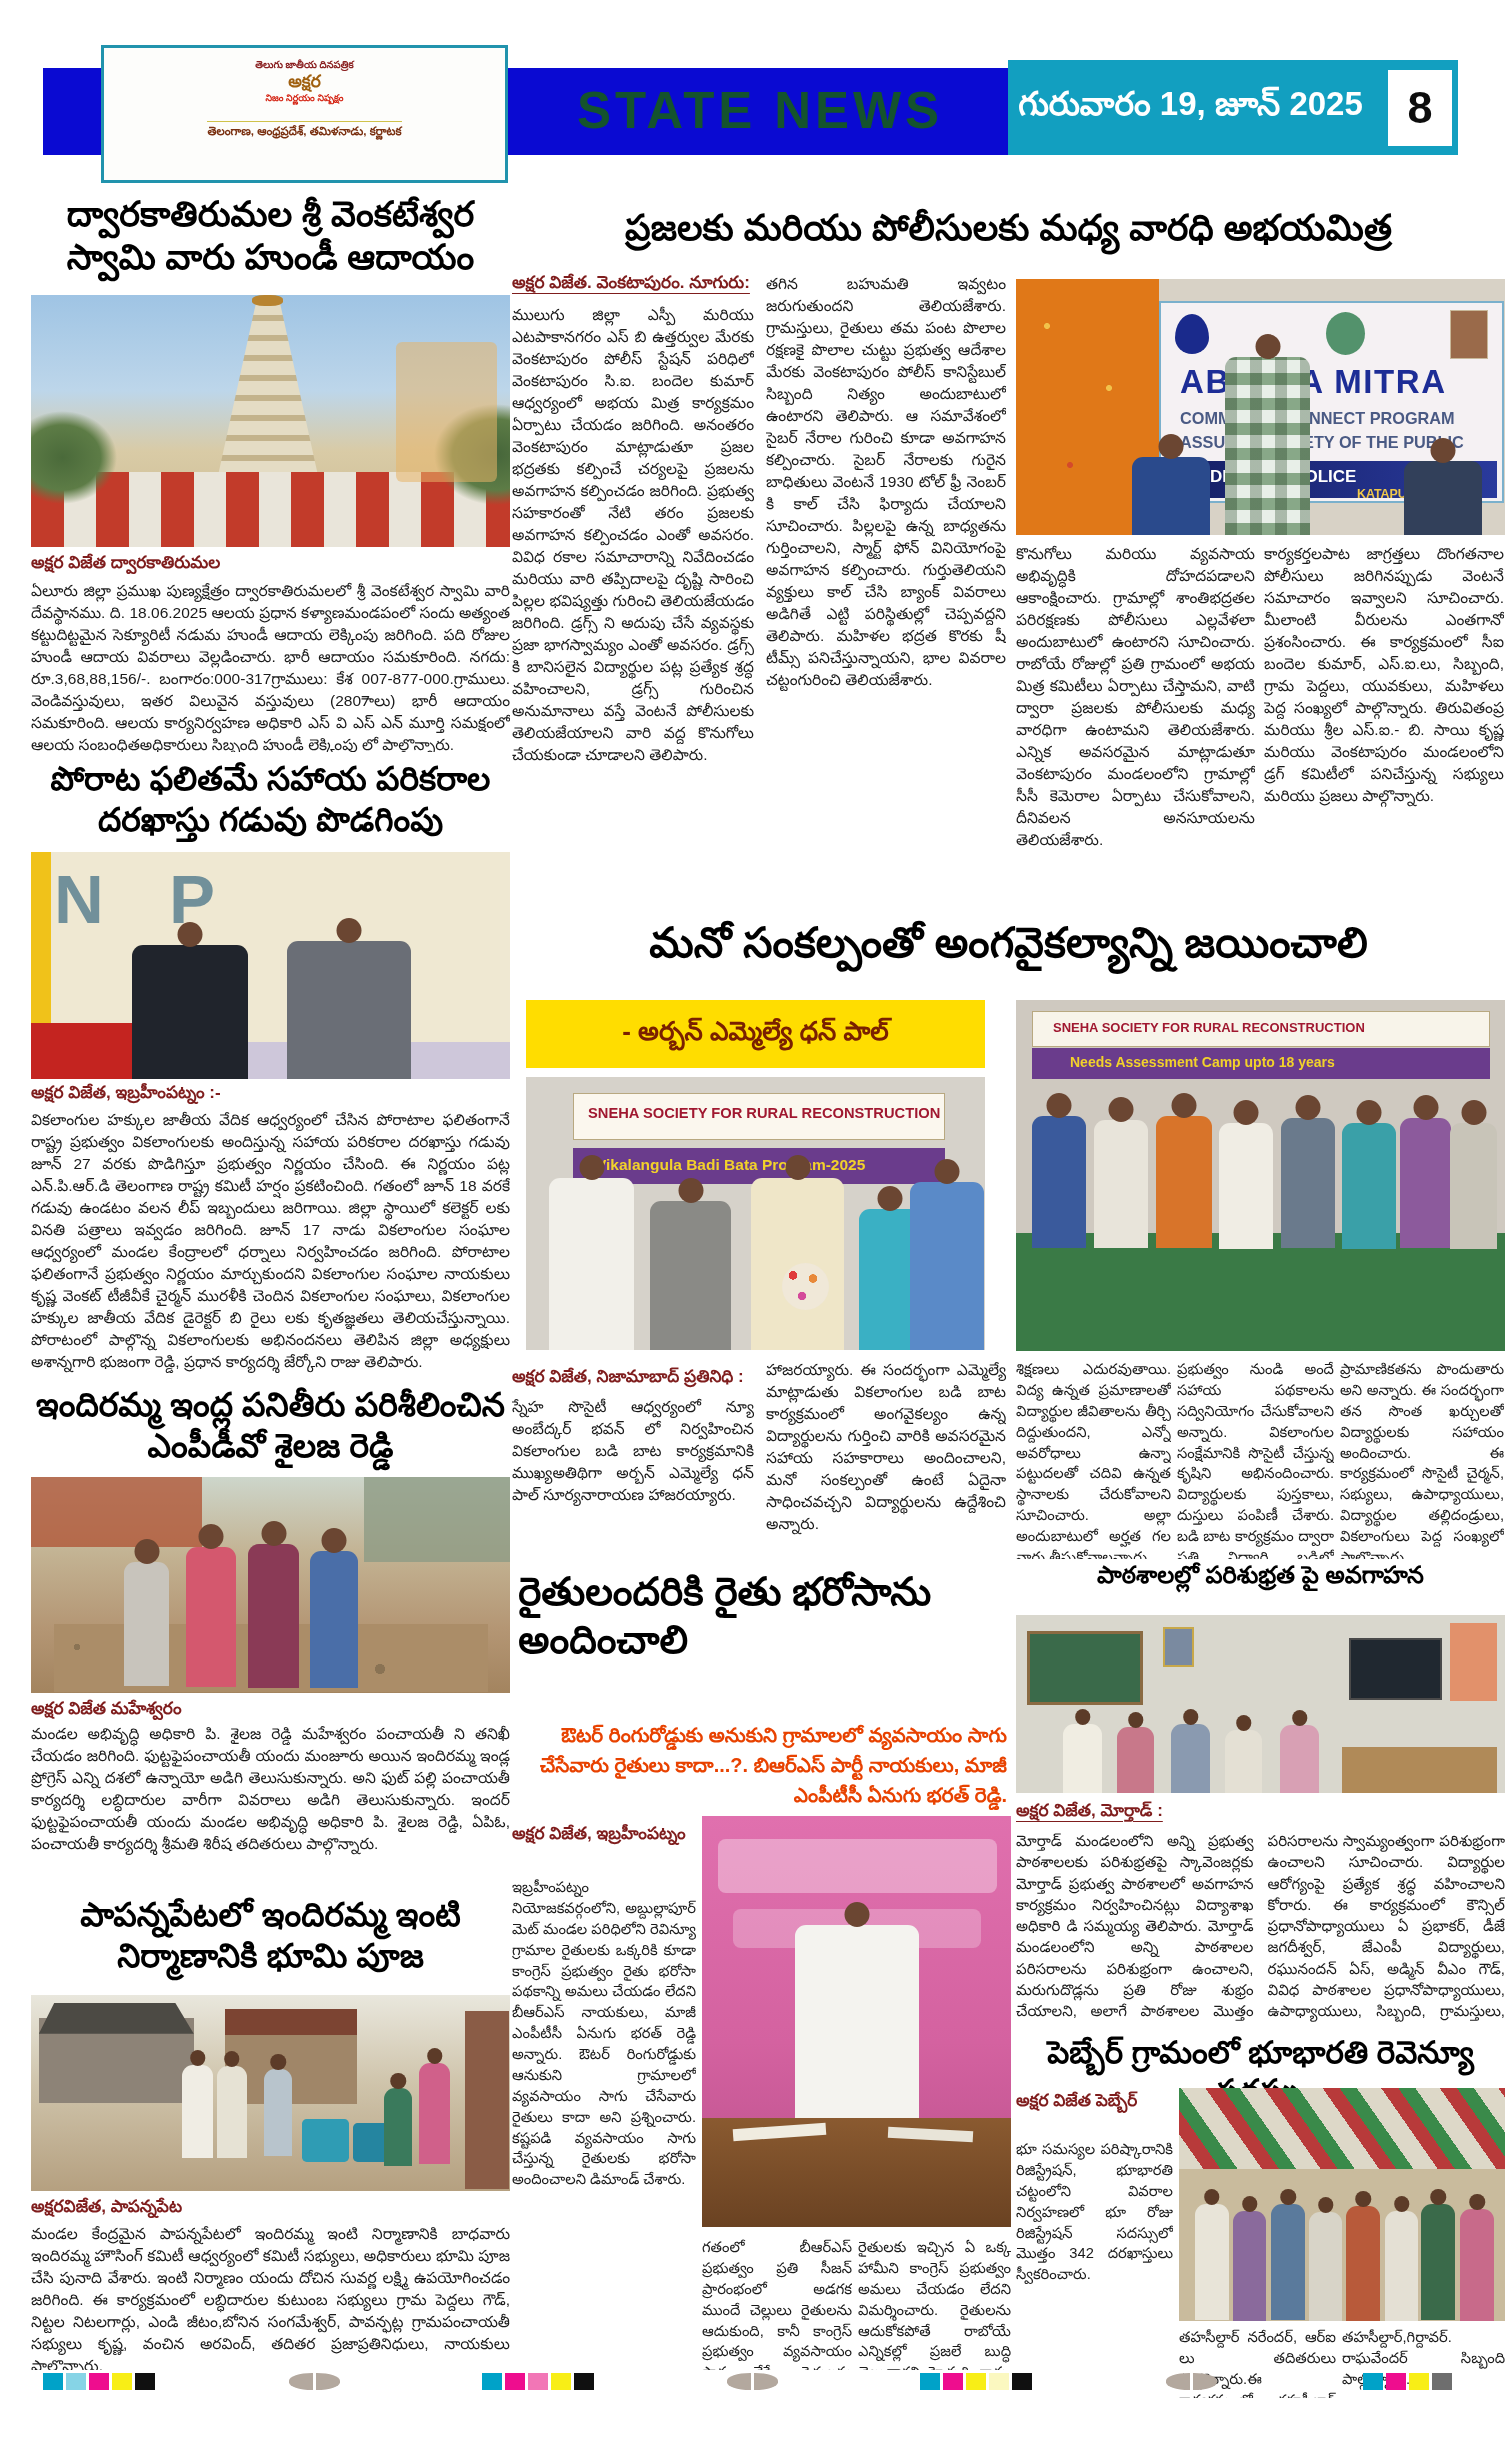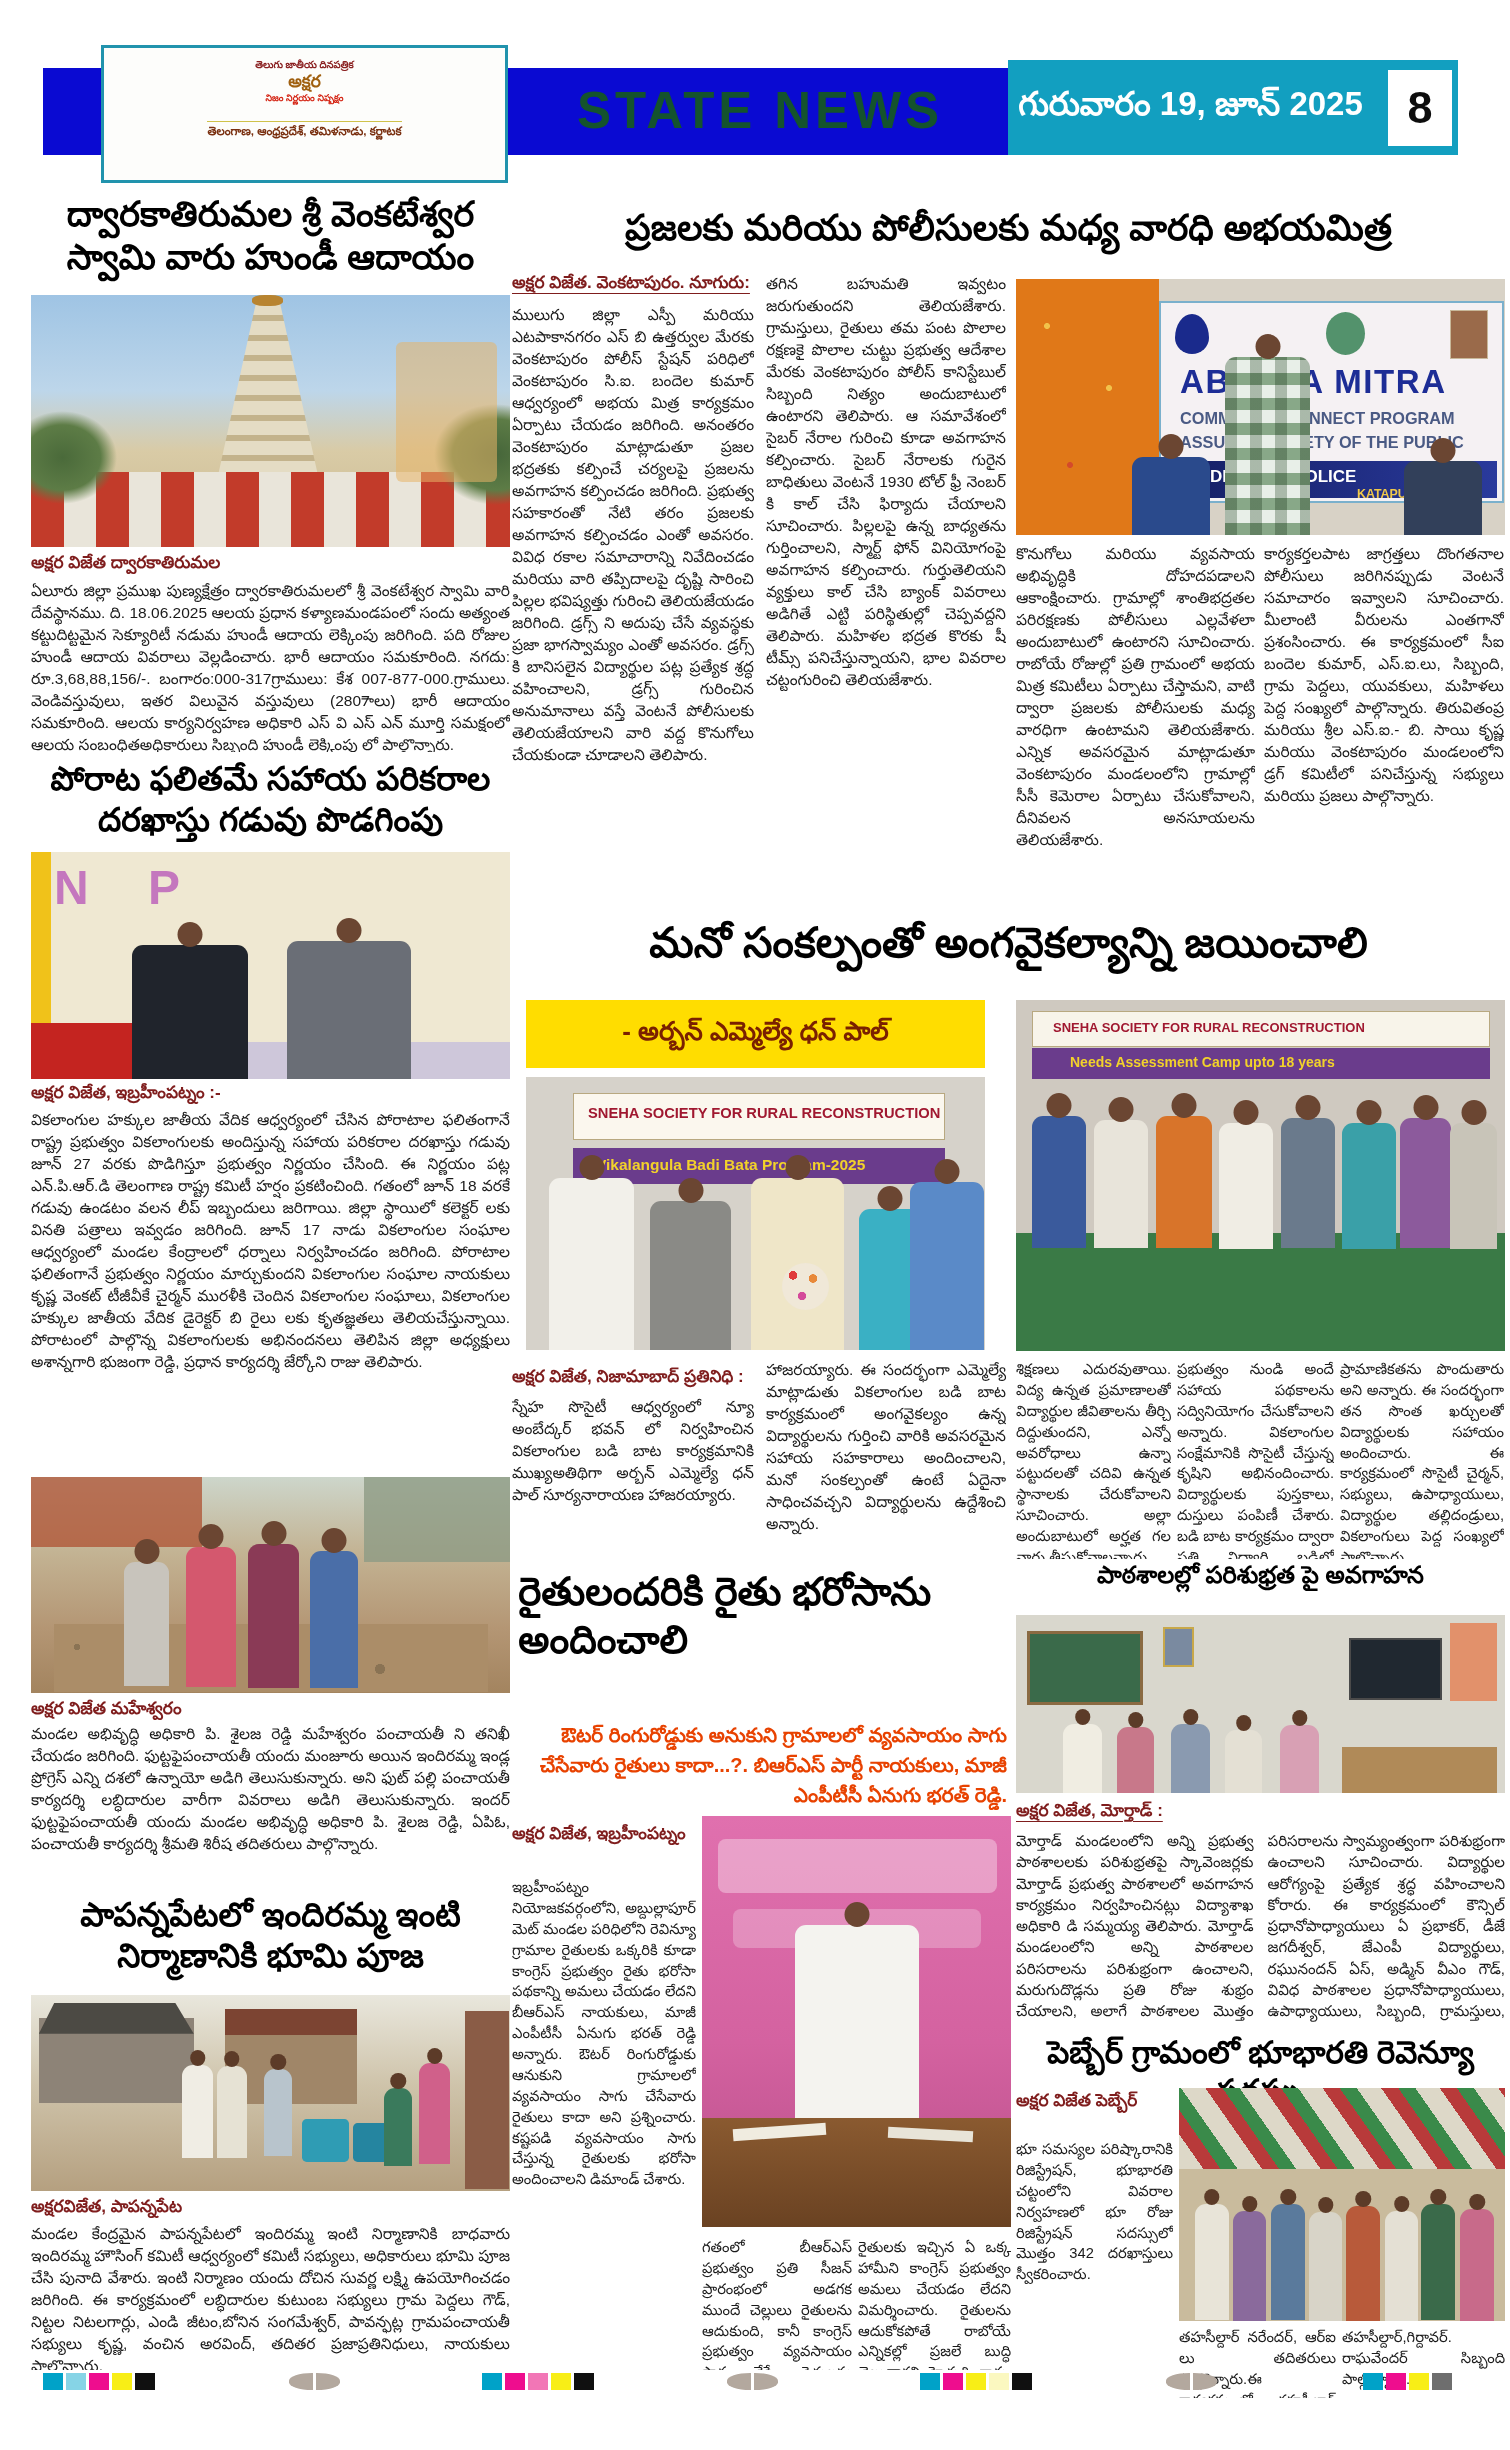--- a/index.html
+++ b/index.html
@@ -77,30 +77,31 @@
   </div>
 
   <div class="abs dateline" style="left:31px;top:553px;width:479px;">అక్షర విజేత ద్వారకాతిరుమల</div>
   <div class="abs body-txt" style="left:31px;top:580px;width:479px;height:172px;">ఏలూరు జిల్లా ప్రముఖ పుణ్యక్షేత్రం ద్వారకాతిరుమలలో శ్రీ వెంకటేశ్వర స్వామి వారి దేవస్థానము. ది. 18.06.2025 ఆలయ ప్రధాన కళ్యాణమండపంలో సందు అత్యంత కట్టుదిట్టమైన సెక్యూరిటీ నడుమ హుండీ ఆదాయ లెక్కింపు జరిగింది. పది రోజుల హుండీ ఆదాయ వివరాలు వెల్లడించారు. భారీ ఆదాయం సమకూరింది. నగదు: రూ.3,68,88,156/-. బంగారం:000-317గ్రాములు: కేశ 007-877-000.గ్రాములు. వెండివస్తువులు, ఇతర విలువైన వస్తువులు (2807ాలు) భారీ ఆదాయం సమకూరింది. ఆలయ కార్యనిర్వహణ అధికారి ఎస్ వి ఎస్ ఎన్ మూర్తి సమక్షంలో ఆలయ సంబంధితఅధికారులు సిబ్బంది హుండీ లెక్కింపు లో పాల్గొన్నారు.</div>
 
   <div class="abs headline" style="left:31px;top:759px;width:479px;font-size:33px;">పోరాట ఫలితమే సహాయ పరికరాల దరఖాస్తు గడువు పొడగింపు</div>
 
   <div class="abs photo" style="left:31px;top:852px;width:479px;height:227px;">
     <div style="left:0;top:0;width:100%;height:100%;background:#efe8d2;"></div>
     <div style="left:0;top:0;width:20px;height:100%;background:#f0c21a;"></div>
-    <div style="left:23px;top:7.8px;width:450px;height:140px;color:#a21caf;font-weight:800;font-size:48px;opacity:.55;letter-spacing:23px;font-family:'Liberation Sans',sans-serif;">N P</div>
+    <div style="left:23px;top:7.8px;width:450px;height:140px;color:#0c4a6e;font-weight:800;font-size:69px;opacity:.55;letter-spacing:23px;font-family:'Liberation Sans',sans-serif;">N P</div>
     <div style="left:0;top:171px;width:178px;height:57px;background:#c42420;"></div>
     <div style="left:194px;top:190px;width:285px;height:37px;background:#b8b0e0;opacity:.6;"></div>
     <div class="person" style="left:101px;top:93px;width:116px;height:134px;background:#20242c;"></div>
     <div class="person" style="left:256px;top:89px;width:124px;height:138px;background:#6a6e76;"></div>
   </div>
 
   <div class="abs dateline" style="left:31px;top:1083px;width:479px;">అక్షర విజేత, ఇబ్రహీంపట్నం :-</div>
   <div class="abs body-txt" style="left:31px;top:1109px;width:479px;height:270px;">వికలాంగుల హక్కుల జాతీయ వేదిక ఆధ్వర్యంలో చేసిన పోరాటాల ఫలితంగానే రాష్ట్ర ప్రభుత్వం వికలాంగులకు అందిస్తున్న సహాయ పరికరాల దరఖాస్తు గడువు జూన్ 27 వరకు పొడిగిస్తూ ప్రభుత్వం నిర్ణయం చేసింది. ఈ నిర్ణయం పట్ల ఎన్.పి.ఆర్.డి తెలంగాణ రాష్ట్ర కమిటీ హర్షం ప్రకటించింది. గతంలో జూన్ 18 వరకే గడువు ఉండటం వలన లీప్ ఇబ్బందులు జరిగాయి. జిల్లా స్థాయిలో కలెక్టర్ లకు వినతి పత్రాలు ఇవ్వడం జరిగింది. జూన్ 17 నాడు వికలాంగుల సంఘాల ఆధ్వర్యంలో మండల కేంద్రాలలో ధర్నాలు నిర్వహించడం జరిగింది. పోరాటాల ఫలితంగానే ప్రభుత్వం నిర్ణయం మార్చుకుందని వికలాంగుల సంఘాల నాయకులు కృష్ణ వెంకట్ టీజీవీకే చైర్మన్ మురళీకి చెందిన వికలాంగుల సంఘాలు, వికలాంగుల హక్కుల జాతీయ వేదిక డైరెక్టర్ బి రైలు లకు కృతజ్ఞతలు తెలియచేస్తున్నాయి. పోరాటంలో పాల్గొన్న వికలాంగులకు అభినందనలు తెలిపిన జిల్లా అధ్యక్షులు అశాన్నగారి భుజంగా రెడ్డి, ప్రధాన కార్యదర్శి జేర్కోని రాజు తెలిపారు.</div>
 
+  <div class="abs headline" style="left:31px;top:1385px;width:479px;font-size:33px;">ఇందిరమ్మ ఇంద్ల పనితీరు పరిశీలించిన ఎంపీడీవో శైలజ రెడ్డి</div>
 
   <div class="abs photo" style="left:31px;top:1477px;width:479px;height:216px;">
     <div style="left:0;top:0;width:100%;height:100%;background:linear-gradient(#cdd6cb 0%,#c3b393 35%,#b49674 70%,#a3845f 100%);"></div>
     <div style="left:0px;top:0px;width:171px;height:70px;background:#b05838;opacity:.8;"></div>
     <div style="left:333px;top:0px;width:147px;height:85px;background:#8d9b84;opacity:.8;"></div>
     <div style="left:23px;top:147px;width:434px;height:68px;background:radial-gradient(circle 7.8px at 23px 23px,#8a7354 40%,transparent 42%),radial-gradient(circle 11px at 93px 47px,#937b5c 40%,transparent 42%),radial-gradient(circle 9.3px at 202px 26px,#7d684c 40%,transparent 42%),radial-gradient(circle 12.4px at 326px 45px,#8a7354 40%,transparent 42%),#ab8d68;"></div>
     <div class="person" style="left:155px;top:70px;width:50px;height:140px;background:#d4586e;"></div>
     <div class="person" style="left:217px;top:67px;width:51px;height:144px;background:#8a3a56;"></div>
     <div class="person" style="left:279px;top:74px;width:48px;height:137px;background:#4a6ea8;"></div>
     <div class="person" style="left:93px;top:85px;width:45px;height:124px;background:#c8c4bc;"></div>

